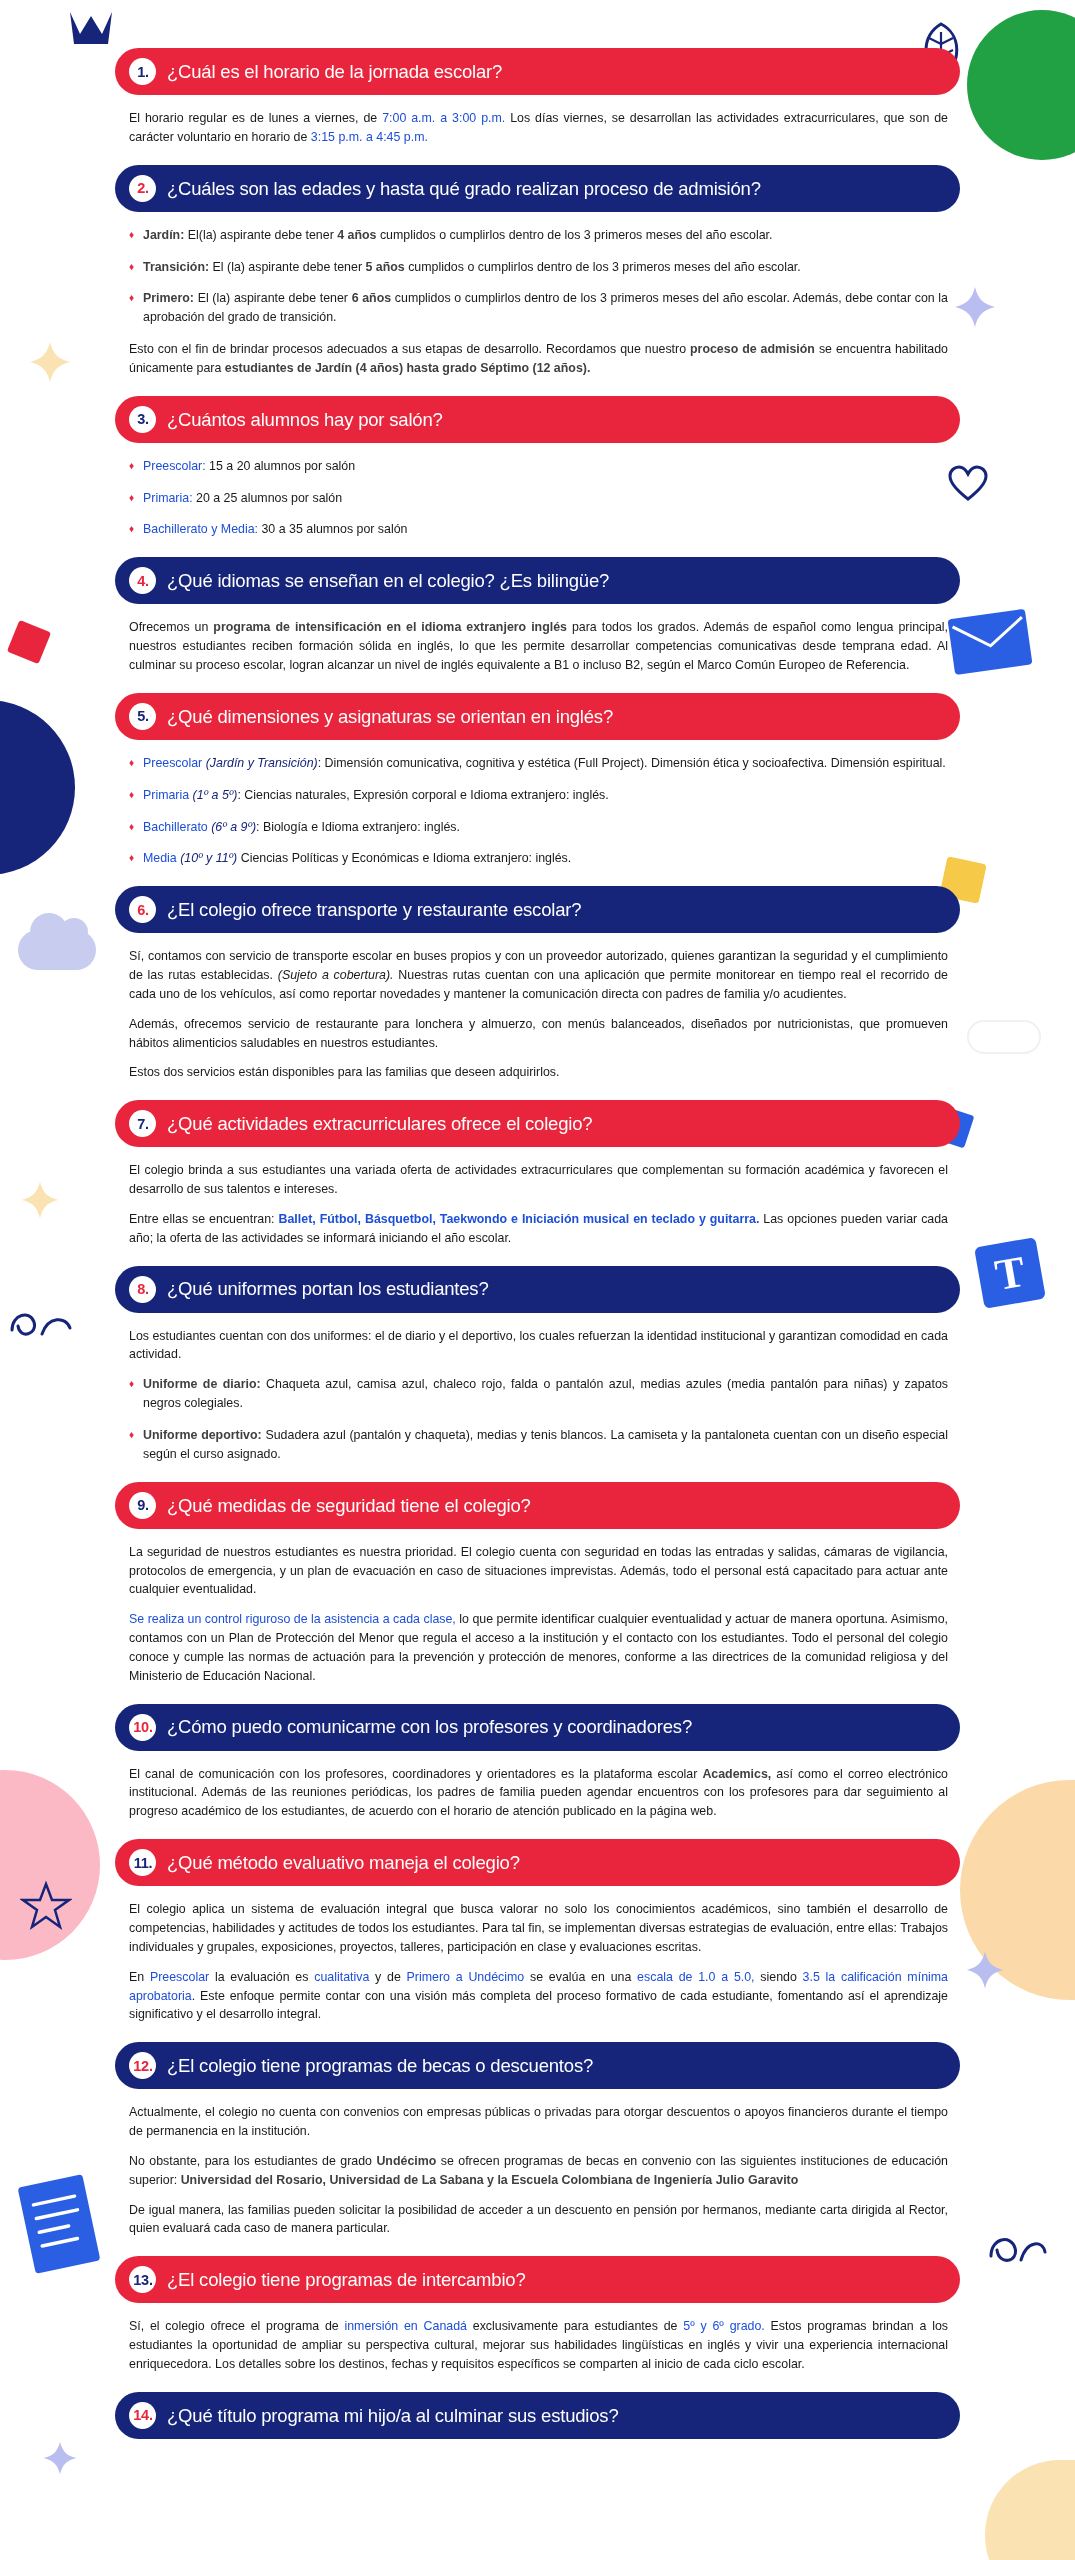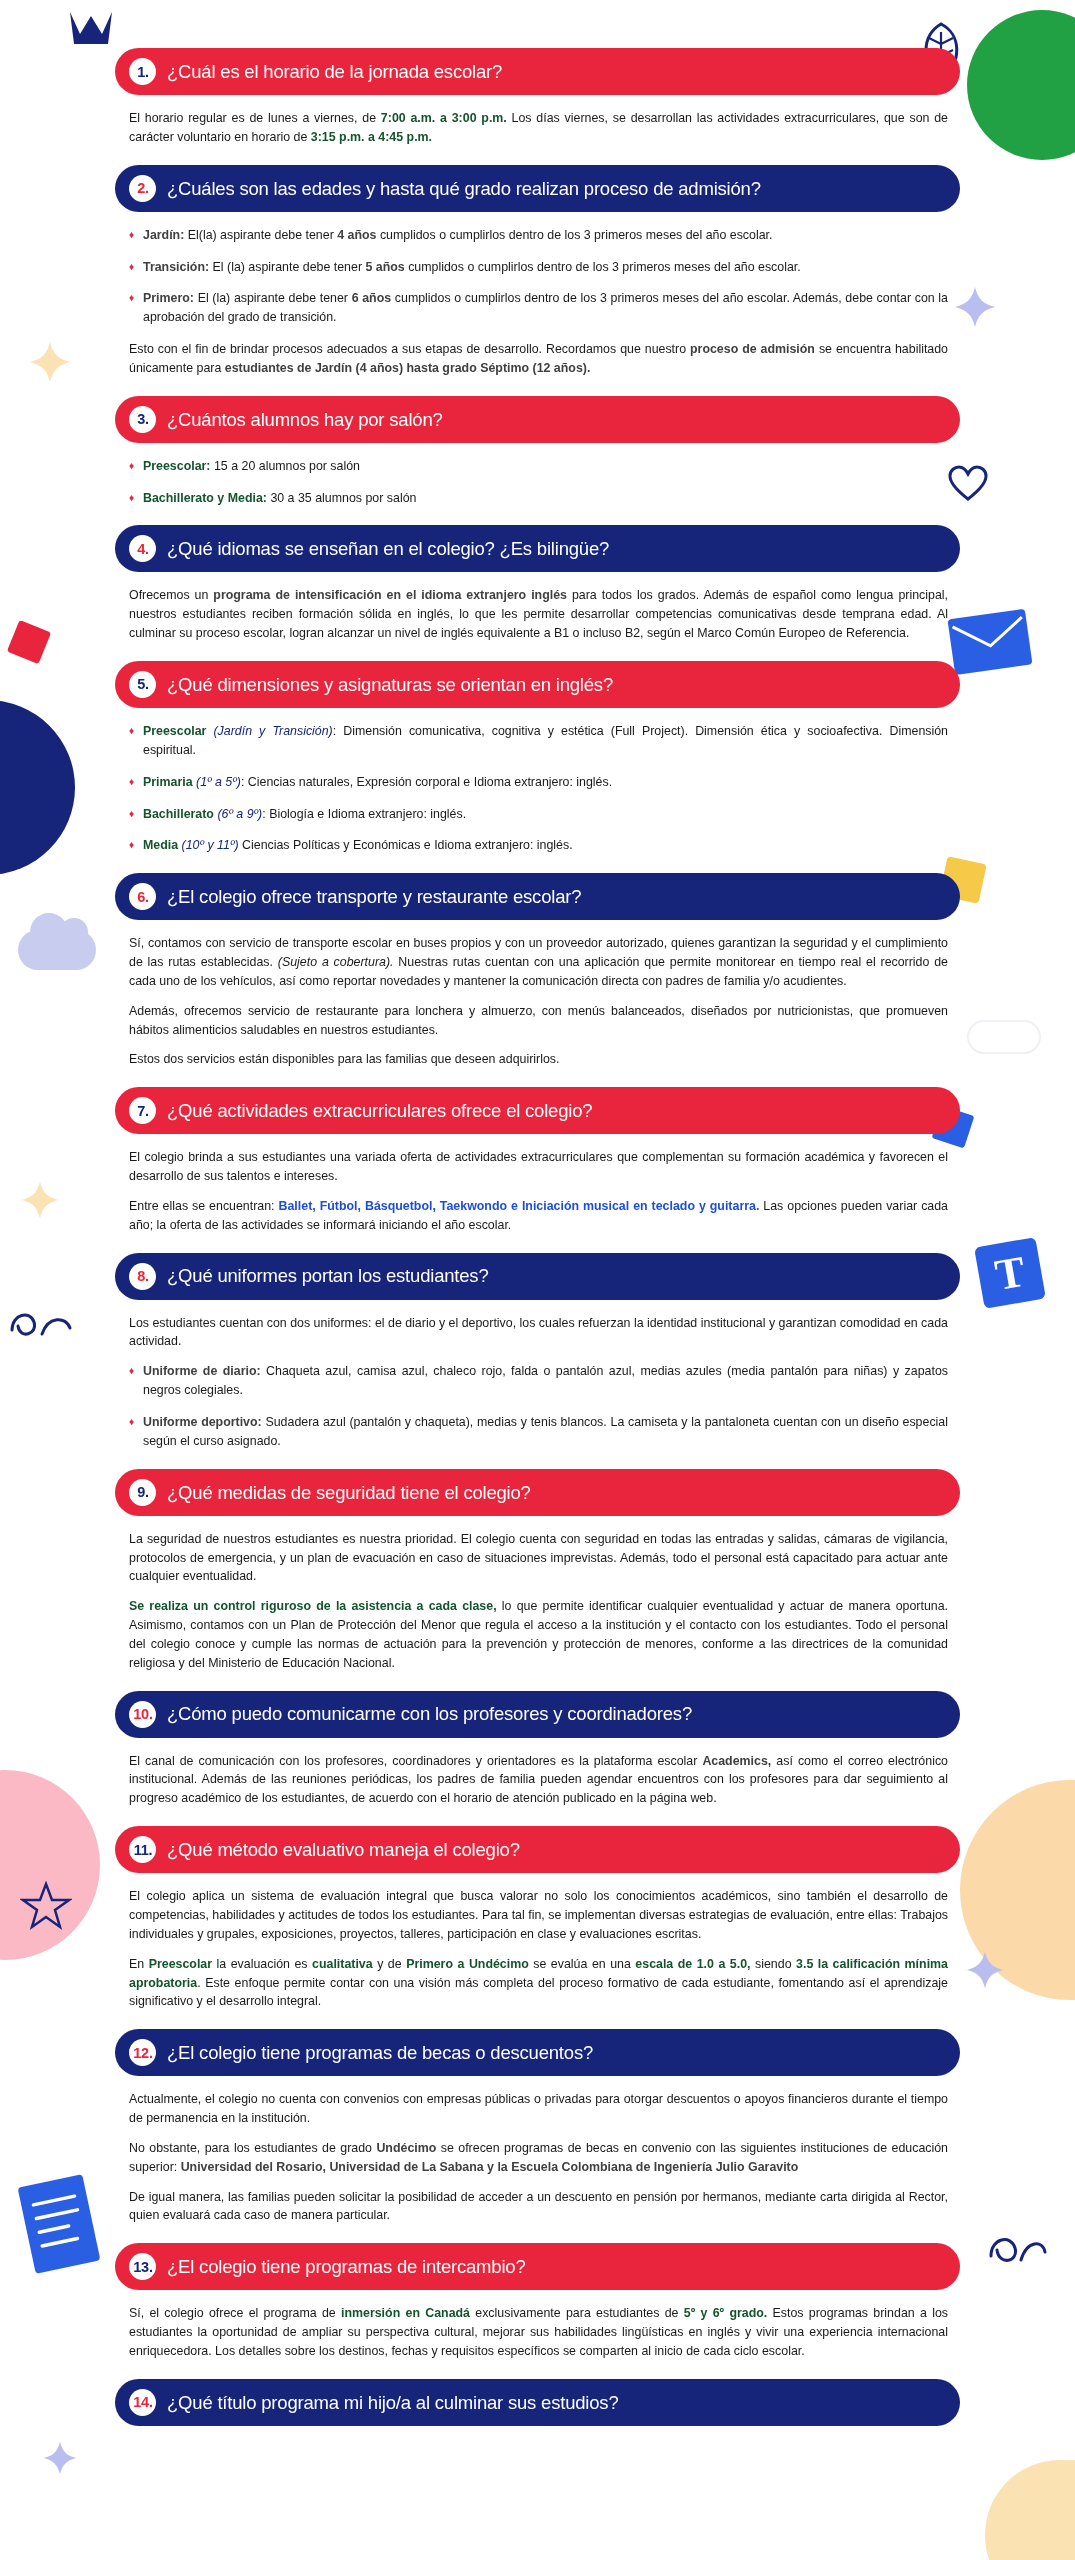--- a/index.html
+++ b/index.html
@@ -113,21 +113,21 @@
     content: "\2666";
     position: absolute;
     left: 0;
     color: #e8253c;
     font-size: 10px;
     top: 1px;
   }
   .bullet:last-child { margin-bottom: 0; }
 
   b.red    { color: #404040; font-weight: bold; }
-  b.navy   { color: #14532d; font-weight: bold; }
+  b.navy   { color: #1d4ed8; font-weight: normal; }
   i.navy   { color: #16257a; font-style: italic; }
   b.dark   { color: #1d4ed8; font-weight: bold; }
   .ital    { font-style: italic; }
 </style>
 </head>
 <body>
 
 <div class="deco-layer">
 
   <svg class="deco" style="top:8px;left:68px;" width="46" height="40" viewBox="0 0 46 40">
@@ -230,20 +230,21 @@
             <p class="txt">Esto con el fin de brindar procesos adecuados a sus etapas de desarrollo. Recordamos que nuestro <b class="red">proceso de admisión</b> se encuentra habilitado únicamente para <b class="red">estudiantes de Jardín (4 años) hasta grado Séptimo (12 años).</b></p>
           </div>
         </div>
         <div class="qa-block">
           <div class="q-bar red">
             <span class="q-num">3.</span>
             <span class="q-text">¿Cuántos alumnos hay por salón?</span>
           </div>
           <div class="answer">
             <div class="bullet"><b class="navy">Preescolar:</b> 15 a 20 alumnos por salón</div>
+            <div class="bullet"><b class="navy">Primaria:</b> 20 a 25 alumnos por salón</div>
             <div class="bullet"><b class="navy">Bachillerato y Media:</b> 30 a 35 alumnos por salón</div>
           </div>
         </div>
         <div class="qa-block">
           <div class="q-bar navy">
             <span class="q-num">4.</span>
             <span class="q-text">¿Qué idiomas se enseñan en el colegio? ¿Es bilingüe?</span>
           </div>
           <div class="answer">
             <p class="txt">Ofrecemos un <b class="red">programa de intensificación en el idioma extranjero inglés</b> para todos los grados. Además de español como lengua principal, nuestros estudiantes reciben formación sólida en inglés, lo que les permite desarrollar competencias comunicativas desde temprana edad. Al culminar su proceso escolar, logran alcanzar un nivel de inglés equivalente a B1 o incluso B2, según el Marco Común Europeo de Referencia.</p>

